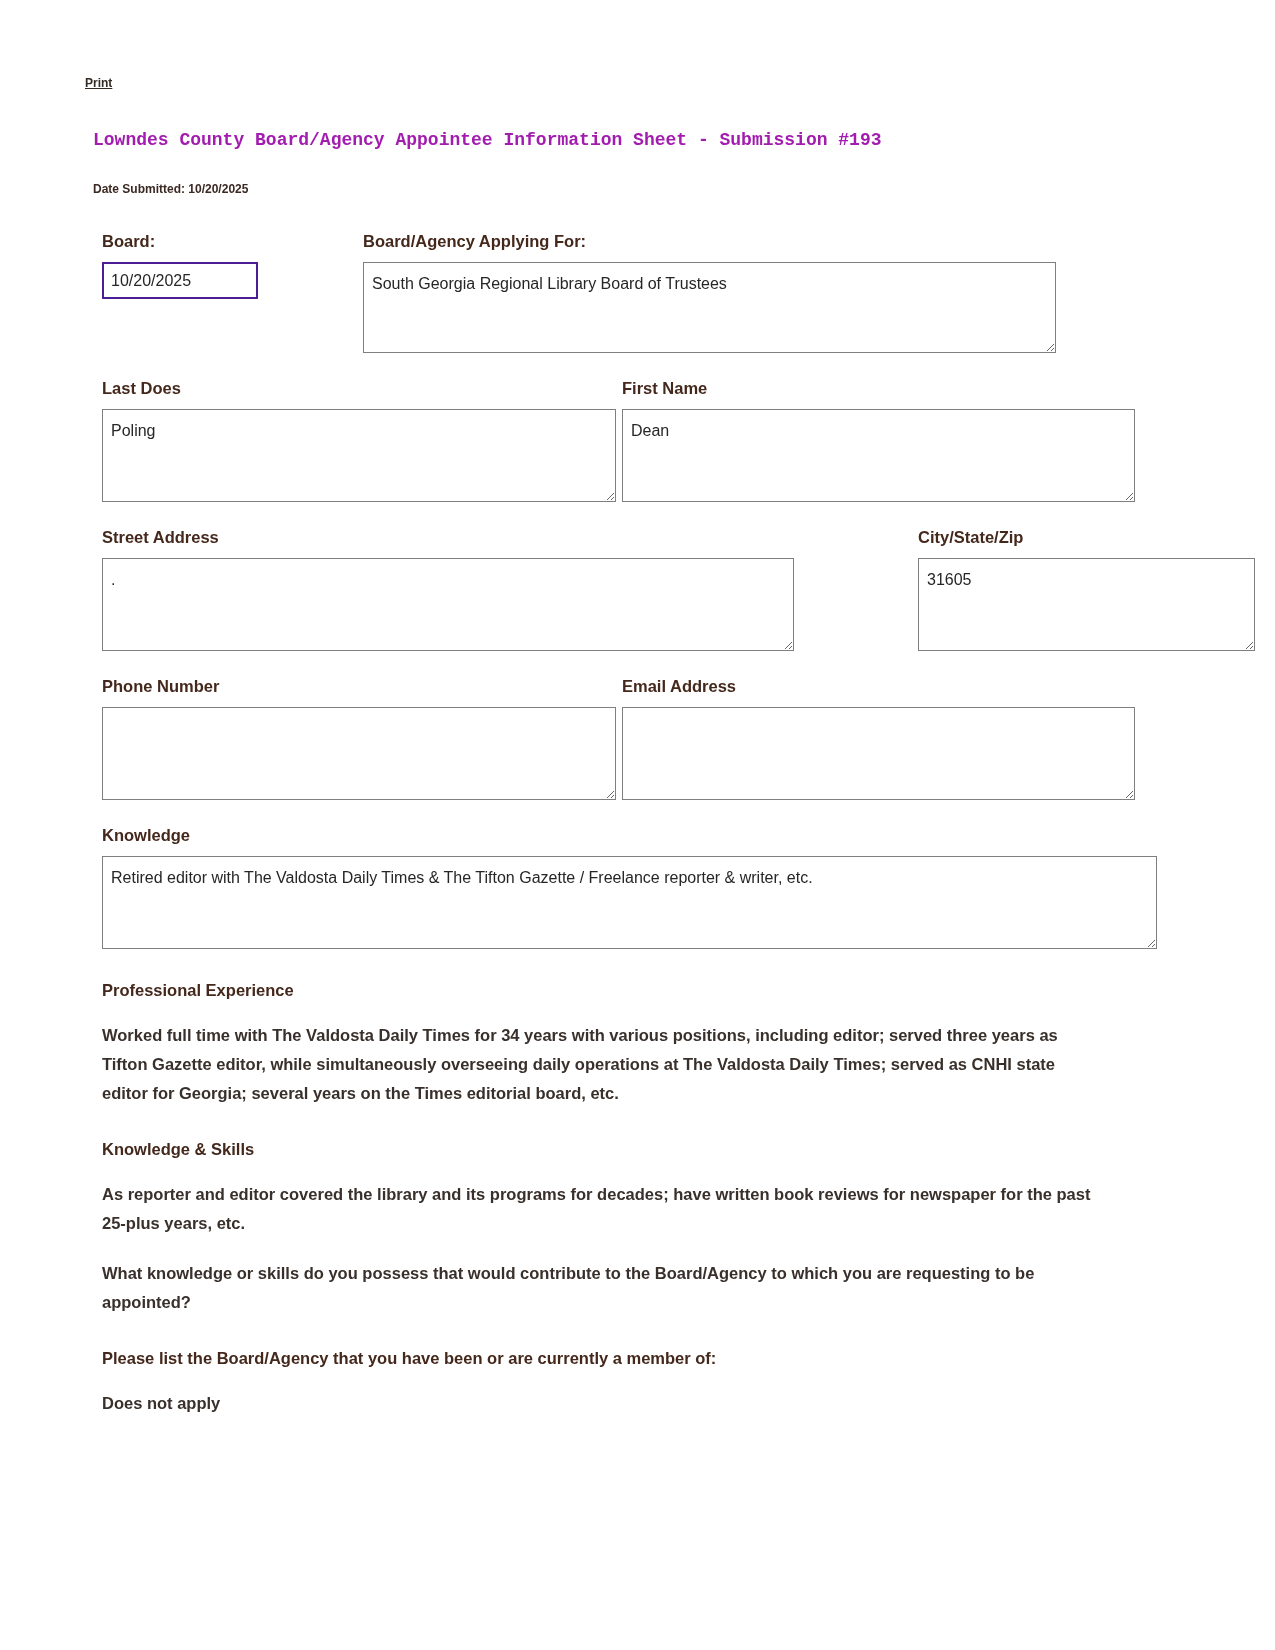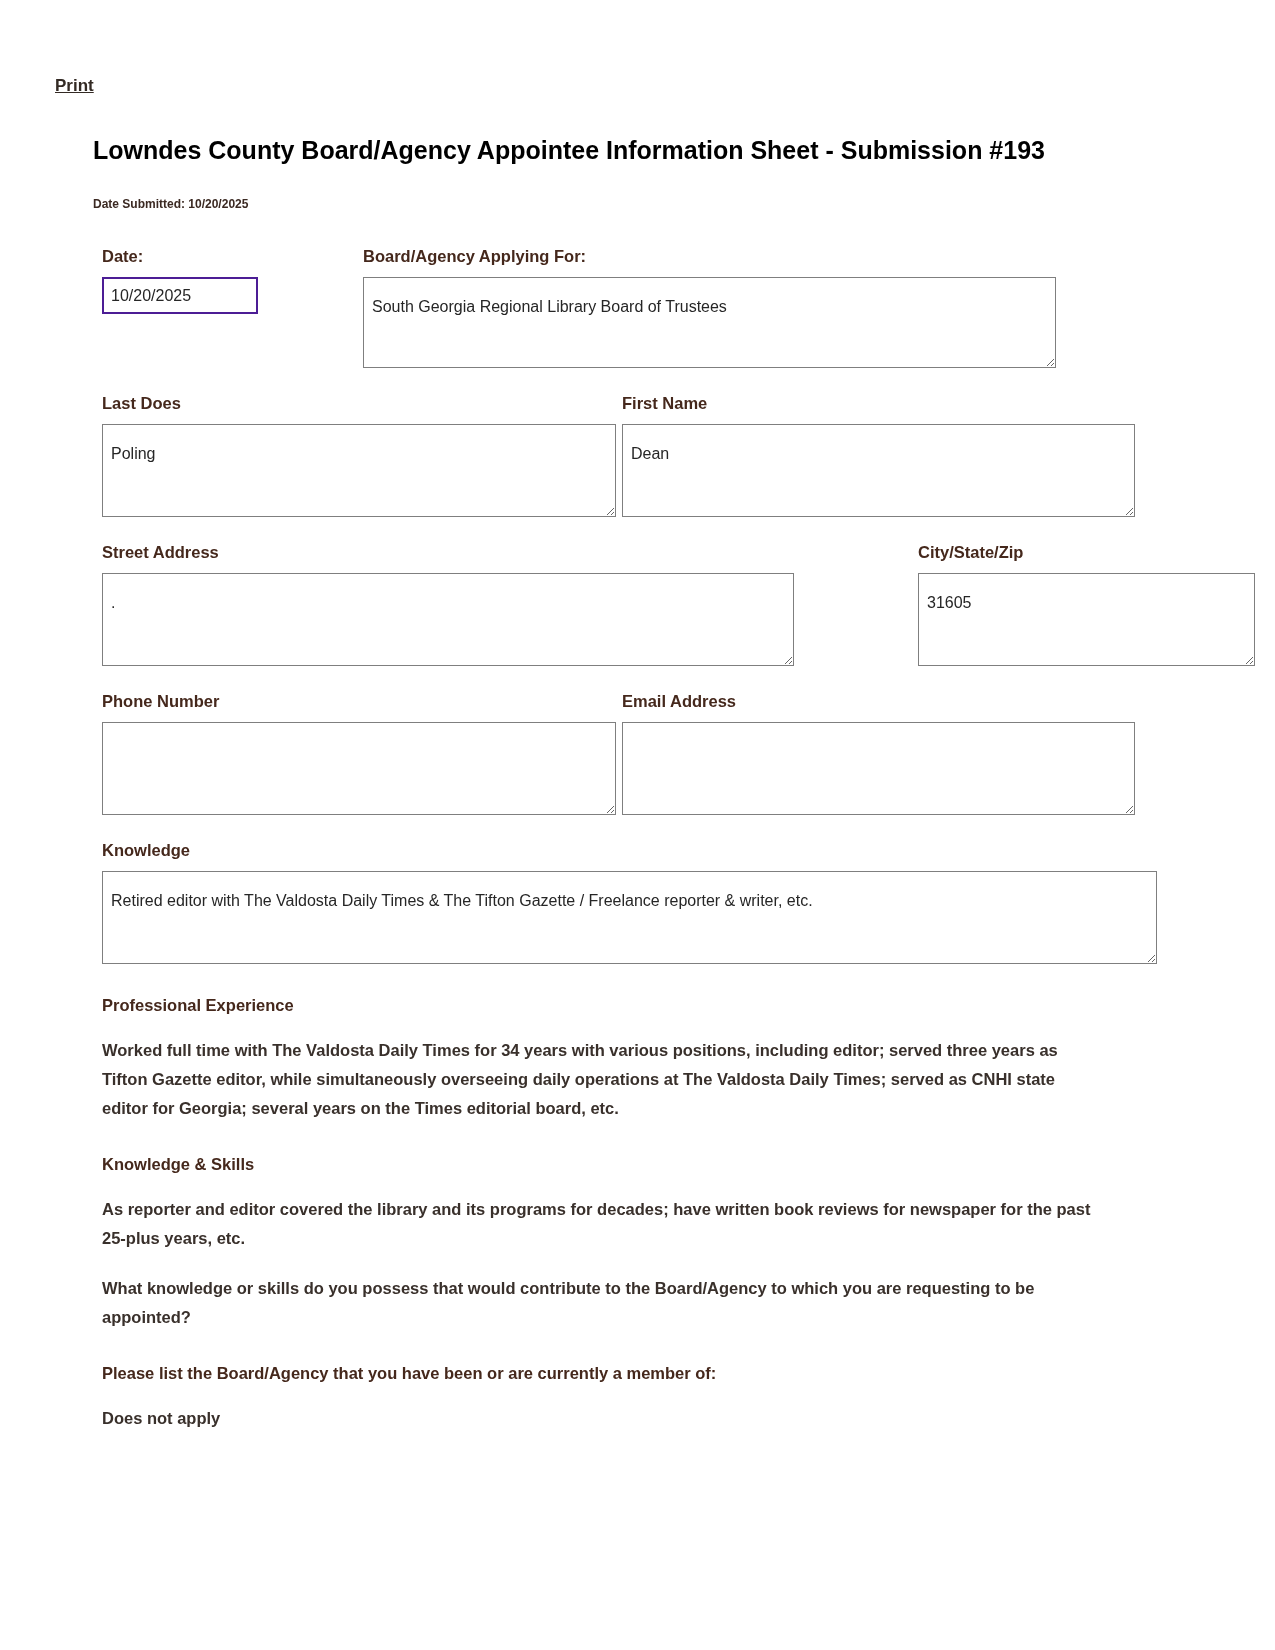--- a/index.html
+++ b/index.html
@@ -7,32 +7,33 @@
   .page {
     position: relative;
     width: 1275px;
     height: 1650px;
     background: #ffffff;
     font-family: "Liberation Sans", sans-serif;
     color: #3a312c;
     overflow: hidden;
   }
   .print-label {
-    margin: 76px 0 0 55px;
-    font-size: 17px;
+    margin: 76px 0 0 85px;
+    font-size: 12px;
     font-weight: bold;
     color: #332a24;
     width: fit-content;
     text-decoration: underline;
   }
   .page-title {
     margin: 40px 0 0 93px;
-    font-size: 25px;
+    font-size: 18px;
     font-weight: bold;
-    color: #000000;
+    color: #a21caf;
+    font-family: Liberation Mono, monospace;
   }
   .date-submitted {
     margin: 32px 0 0 93px;
     font-size: 12px;
     font-weight: bold;
     color: #3b2922;
   }
   .row {
     display: flex;
     margin-left: 102px;
@@ -54,21 +55,21 @@
     display: block;
   }
   input.date-input {
     width: 156px;
     height: 37px;
     border: 2px solid #4c1d95;
     padding: 0 7px;
   }
   textarea.ta {
     border: 1px solid #7f7f7f;
-    padding: 18px 8px;
+    padding: 10px 8px;
     resize: both;
     overflow: auto;
     line-height: 1.35;
   }
   .col-date   { width: 156px; }
   .col-board  { margin-left: 105px; }
   .ta-board   { width: 693px;  height: 91px; }
   .col-half-l { width: 514px; }
   .col-half-r { width: 560px; margin-left: 6px; }
   .ta-half-l  { width: 514px;  height: 93px; }
@@ -101,21 +102,21 @@
 <div class="page">
 
   <div class="print-label">Print</div>
 
   <h1 class="page-title">Lowndes County Board/Agency Appointee Information Sheet - Submission #193</h1>
 
   <div class="date-submitted">Date Submitted: 10/20/2025</div>
 
   <div class="row row-1">
     <div class="col-date">
-      <div class="field-label">Date:</div>
+      <div class="field-label">Board:</div>
       <input class="text-input date-input" type="text" value="10/20/2025" style="">
     </div>
     <div class="col-board">
       <div class="field-label">Board/Agency Applying For:</div>
       <textarea class="ta ta-board" style="">South Georgia Regional Library Board of Trustees</textarea>
     </div>
   </div>
 
   <div class="row row-2">
     <div class="col-half-l">

